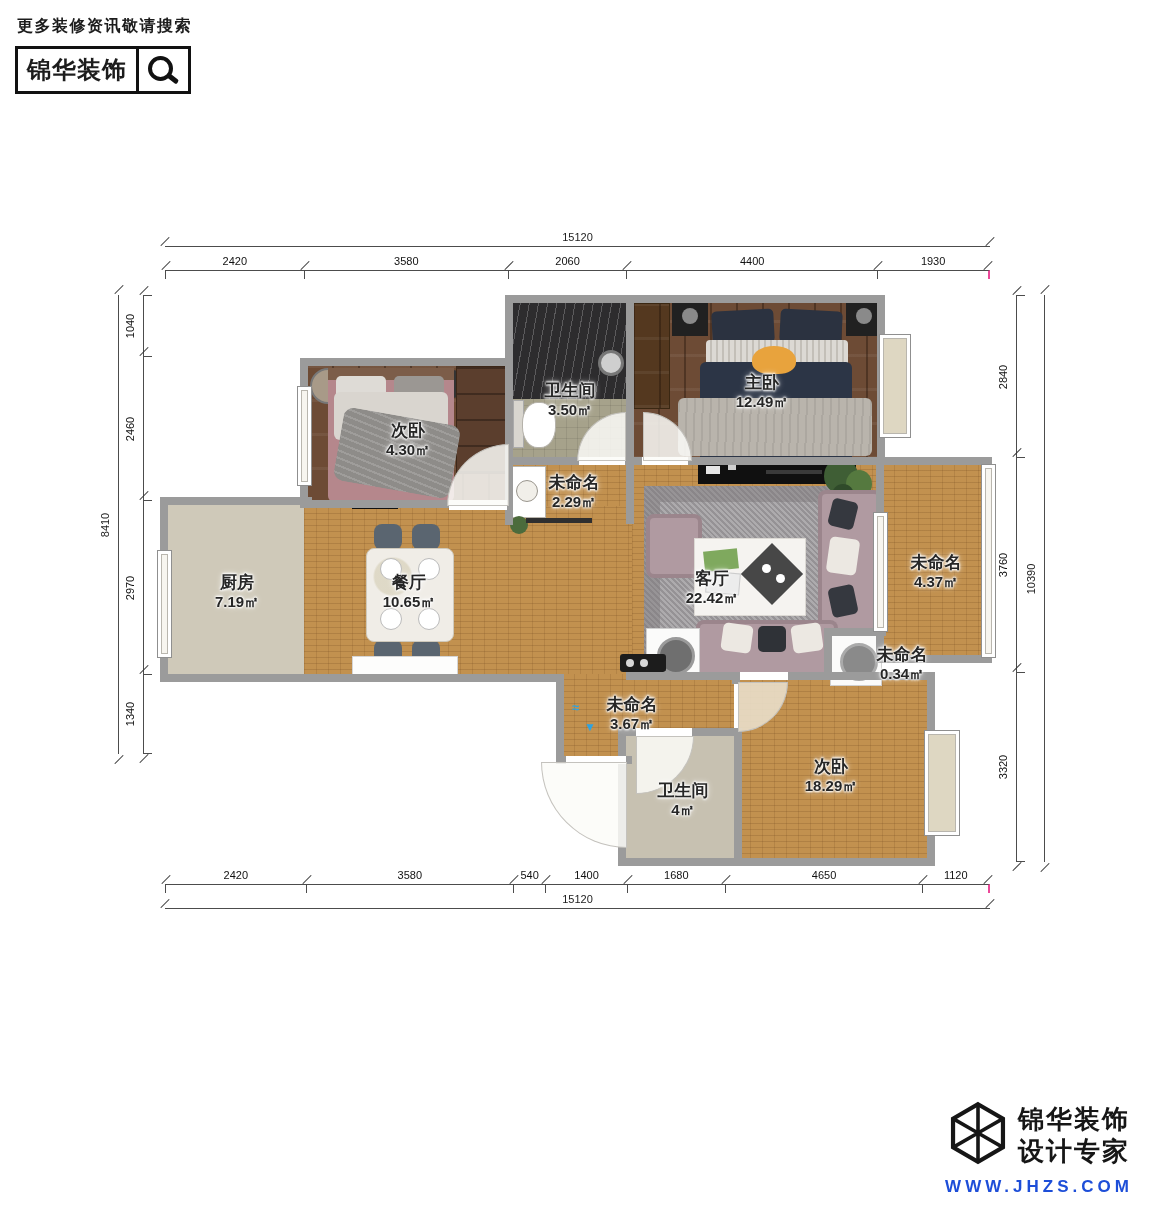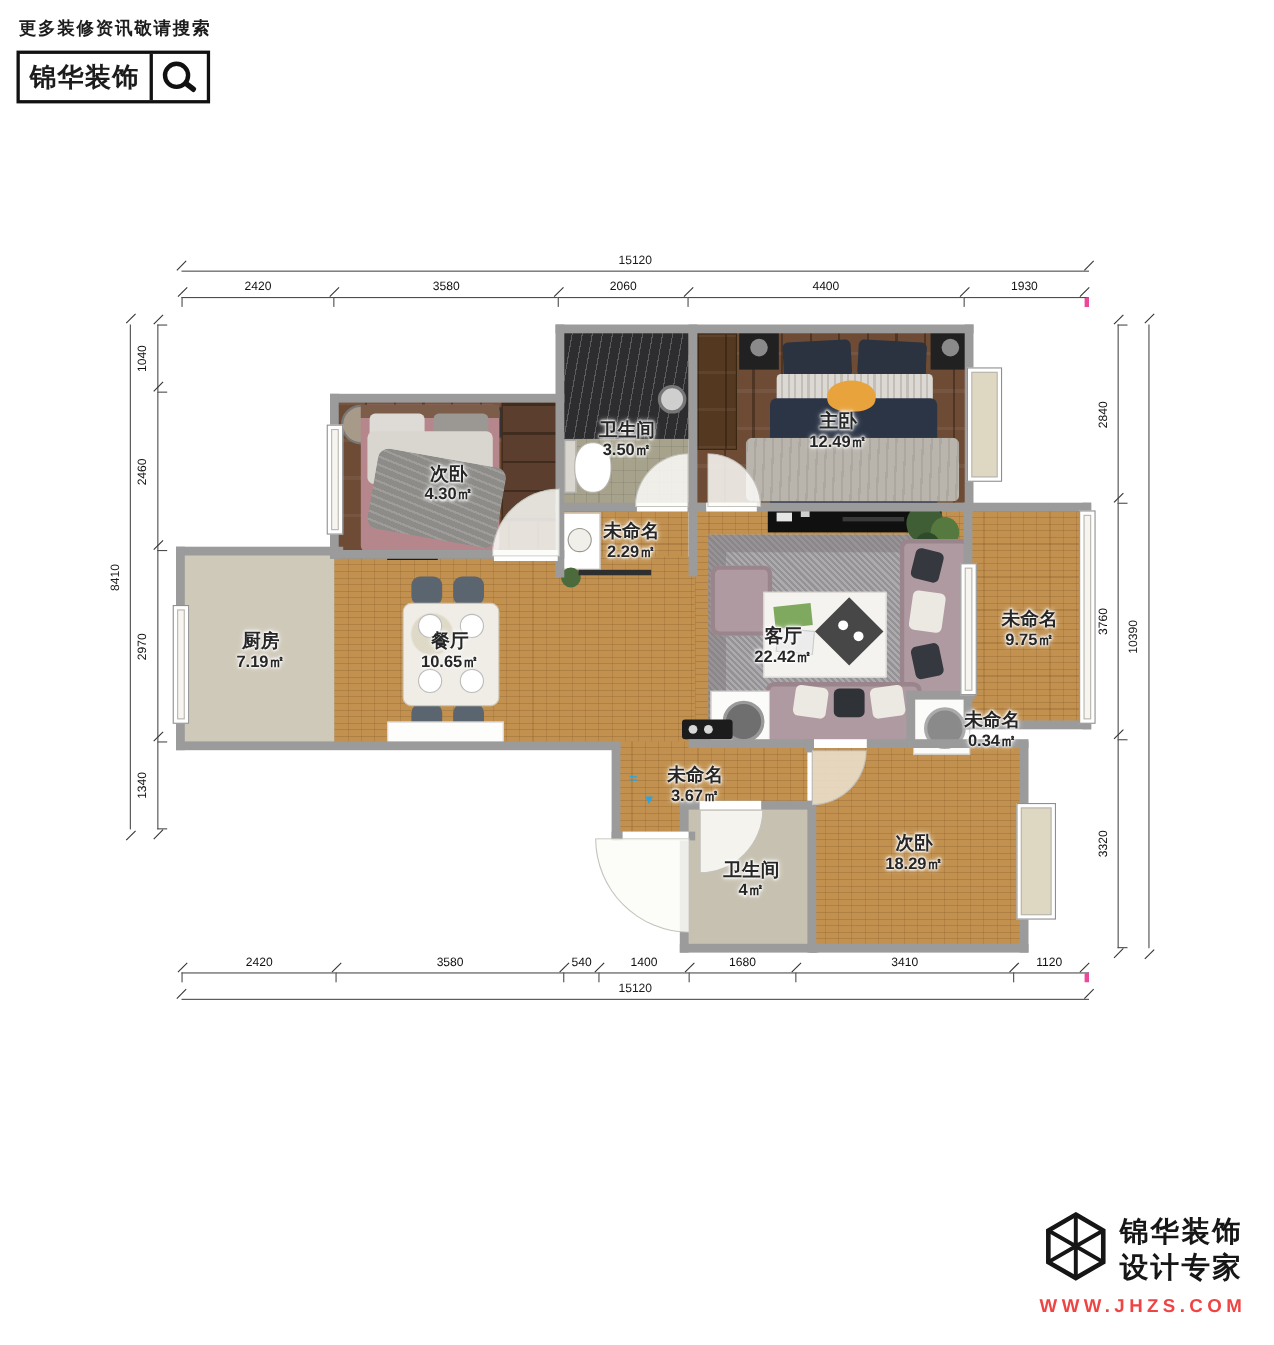--- a/index.html
+++ b/index.html
@@ -45,21 +45,21 @@
   .pillow{border-radius:5px;}
   .circle{border-radius:50%;}
   
   .room-label{position:absolute;transform:translate(-50%,-50%);text-align:center;color:#262626;z-index:10;
       text-shadow:0 0 3px #fff,0 0 6px #fff,0 1px 2px #fff,0 -1px 2px #fff;line-height:1.25;white-space:nowrap;}
   .room-label .rn{font-size:17px;font-weight:bold;}
   .room-label .ra{font-size:15px;font-weight:bold;}
   
   .hdim,.vdim{position:absolute;display:flex;font-size:11px;color:#111;}
   .hdim .seg{position:relative;border-top:1px solid #4c4c4c;border-left:1px solid #4c4c4c;height:8px;}
-  .hdim .seg:last-child{border-right:4px solid #ec4899;}
+  .hdim .seg:last-child{border-right:2px solid #ec4899;}
   .hdim .seg::before{content:'';position:absolute;left:-6px;top:-6px;width:12px;height:1px;background:#333;transform:rotate(-45deg);}
   .hdim .seg:last-child::after{content:'';position:absolute;right:-6px;top:-6px;width:12px;height:1px;background:#333;transform:rotate(-45deg);}
   .hdim .seg-label{position:absolute;left:50%;top:-16px;transform:translateX(-50%);white-space:nowrap;}
   .vdim{flex-direction:column;}
   .vdim .seg{position:relative;border-left:1px solid #4c4c4c;border-top:1px solid #4c4c4c;width:8px;}
   .vdim .seg:last-child{border-bottom:1px solid #4c4c4c;}
   .vdim .seg::before{content:'';position:absolute;left:-6px;top:-6px;width:12px;height:1px;background:#333;transform:rotate(-45deg);}
   .vdim .seg:last-child::after{content:'';position:absolute;left:-6px;bottom:-6px;width:12px;height:1px;background:#333;transform:rotate(-45deg);}
   .vdim .seg-label{position:absolute;top:50%;left:-14px;transform:translate(-50%,-50%) rotate(-90deg);white-space:nowrap;}
   .hline{position:absolute;border-top:1px solid #4c4c4c;height:6px;font-size:11px;}
@@ -67,21 +67,21 @@
   .hline::before{left:-6px;} .hline::after{right:-6px;}
   .hline .dim-total{position:absolute;left:50%;top:-16px;transform:translateX(-50%);}
   .vline{position:absolute;border-left:1px solid #4c4c4c;width:6px;font-size:11px;}
   .vline::before,.vline::after{content:'';position:absolute;left:-6px;width:12px;height:1px;background:#333;transform:rotate(-45deg);}
   .vline::before{top:-6px;} .vline::after{bottom:-6px;}
   .vline .dim-total{position:absolute;top:50%;left:-14px;transform:translate(-50%,-50%) rotate(-90deg);white-space:nowrap;}
   
   .footer-logo{position:absolute;left:925px;top:1100px;width:228px;}
   .fl-row{display:flex;align-items:center;justify-content:center;gap:10px;}
   .fl-text div{font-size:26px;font-weight:bold;letter-spacing:2px;line-height:1.25;color:#161616;}
-  .fl-web{margin-top:7px;text-align:center;font-size:17px;font-weight:bold;letter-spacing:4px;color:#ef4444;}
+  .fl-web{margin-top:7px;text-align:center;font-size:17px;font-weight:bold;letter-spacing:4px;color:#1d4ed8;}
   .entry-marker{position:absolute;color:#2ea3e0;font-weight:bold;z-index:9;}
 </style>
 </head>
 <body>
 
 <div class="page">
 
   <div class="hl-tagline">更多装修资讯敬请搜索</div>
   <div class="hl-box">
     <div class="hl-brand">锦华装饰</div>
@@ -257,21 +257,21 @@
     <div class="room-label" style="left:409px;top:592px">
       <div class="rn">餐厅</div>
         <div class="ra">10.65㎡</div>
     </div>
     <div class="room-label" style="left:712px;top:588px">
       <div class="rn">客厅</div>
         <div class="ra">22.42㎡</div>
     </div>
     <div class="room-label" style="left:936px;top:572px">
       <div class="rn">未命名</div>
-        <div class="ra">9.75㎡</div>
+        <div class="ra">4.37㎡</div>
     </div>
     <div class="room-label" style="left:902px;top:664px">
       <div class="rn">未命名</div>
         <div class="ra">0.34㎡</div>
     </div>
     <div class="room-label" style="left:632px;top:714px">
       <div class="rn">未命名</div>
         <div class="ra">3.67㎡</div>
     </div>
     <div class="room-label" style="left:683px;top:800px">
@@ -315,21 +315,21 @@
       <div class="seg" style="flex-grow: 540;">
         <span class="seg-label">540</span>
       </div>
       <div class="seg" style="flex-grow: 1400;">
         <span class="seg-label">1400</span>
       </div>
       <div class="seg" style="flex-grow: 1680;">
         <span class="seg-label">1680</span>
       </div>
       <div class="seg" style="flex-grow: 3410;">
-        <span class="seg-label">3410</span>
+        <span class="seg-label">4650</span>
       </div>
       <div class="seg" style="flex-grow: 1120;">
         <span class="seg-label">1120</span>
       </div>
     </div>
   <div class="hline" style="left:165px;top:908px;width:825px">
     <span class="dim-total">15120</span>
   </div>
 
   <div class="vline" style="left:118px;top:295px;height:459px">

